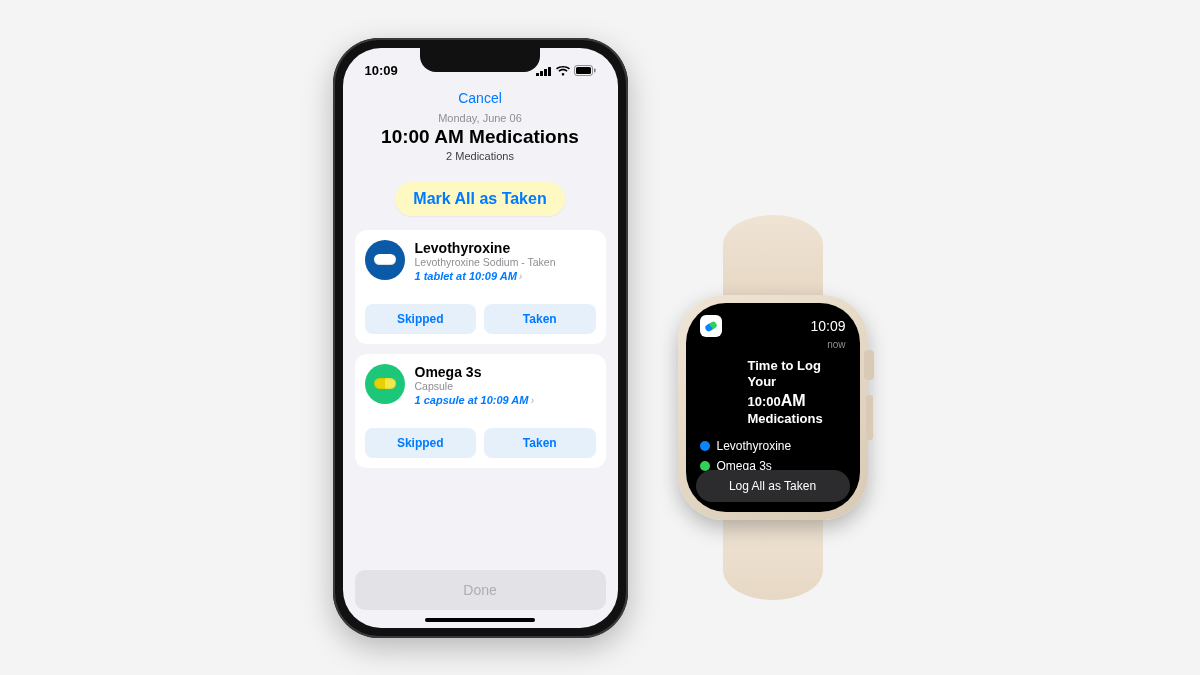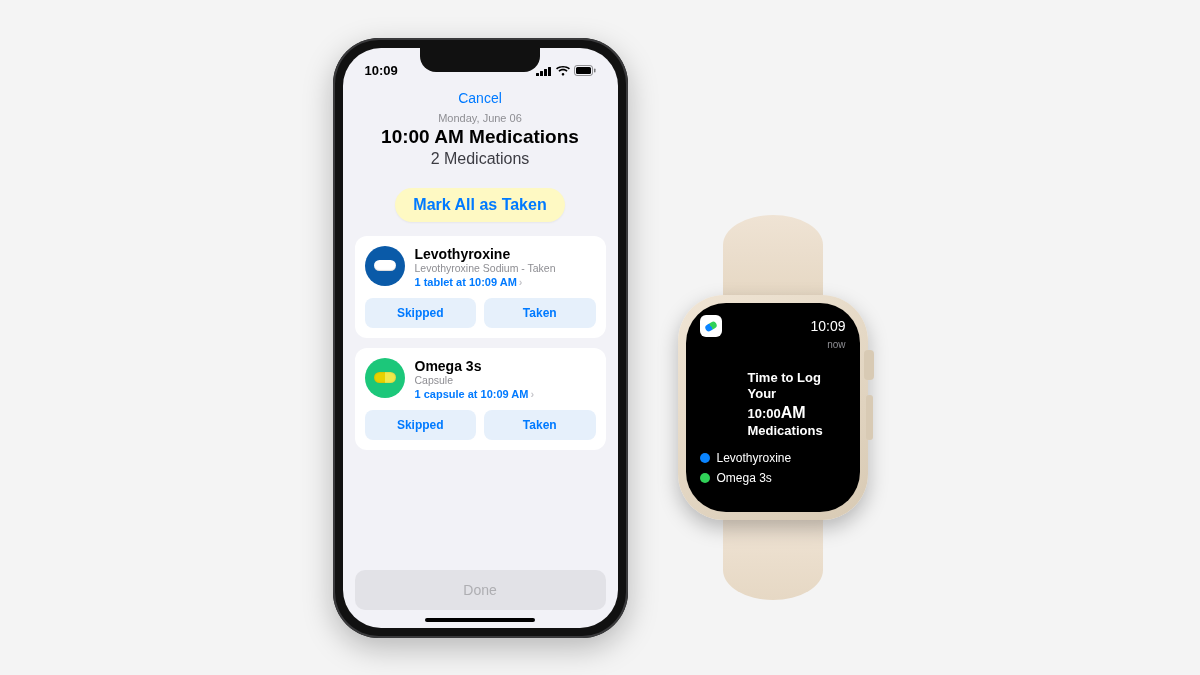--- a/index.html
+++ b/index.html
@@ -33,21 +33,21 @@
   }
   .status-right { display: flex; gap: 4px; align-items: center; }
   .signal-icon, .wifi-icon, .battery-icon { display: inline-flex; }
 
   .nav-bar { display: flex; justify-content: center; padding: 6px 16px 4px; }
   .cancel-link { color: #007aff; font-size: 14px; cursor: pointer; }
 
   .header-block { text-align: center; padding: 2px 16px 10px; }
   .date-line { color: #8e8e93; font-size: 11px; margin-bottom: 2px; }
   .title-line { font-size: 19px; font-weight: 700; color: #000; }
-  .subtitle-line { color: #3c3c43; font-size: 16px; margin-top: 2px; }
+  .subtitle-line { color: #3c3c43; font-size: 11px; margin-top: 2px; }
 
   .mark-all-btn {
     display: block; margin: 10px auto 14px; background: #fef9c3; color: #007aff;
     font-weight: 700; font-size: 16px; border: none; border-radius: 18px;
     padding: 8px 18px; cursor: pointer; box-shadow: 0 1px 2px rgba(0,0,0,0.05);
   }
 
   .cards { padding: 0 12px; display: flex; flex-direction: column; gap: 10px; }
   .med-card { background: #fff; border-radius: 12px; padding: 10px; }
   .med-top { display: flex; gap: 10px; align-items: flex-start; }
@@ -63,23 +63,23 @@
     box-shadow: inset 0 -1px 1px rgba(0,0,0,0.15);
   }
   .capsule-shape {
     width: 22px; height: 11px; border-radius: 6px;
     background: linear-gradient(90deg, #e6d200 0 50%, #f0e94a 50% 100%);
     box-shadow: inset 0 0 2px rgba(0,0,0,0.2);
   }
   .med-info { flex: 1; min-width: 0; }
   .med-name { font-size: 14px; font-weight: 700; }
   .med-sub  { font-size: 10.5px; color: #8e8e93; }
-  .dose-line { display: flex; align-items: center; gap: 2px; font-size: 11px; color: #007aff; font-weight: 600; margin-top: 2px; cursor: pointer; }
+  .dose-line { display: flex; align-items: center; gap: 2px; font-size: 11px; color: #007aff; font-weight: 600; margin-top: 2px; cursor: pointer; font-style: italic; }
   .chev { color: #c7c7cc; font-size: 11px; }
-  .action-row { display: flex; gap: 8px; margin-top: 10px; }
+  .action-row { display: flex; gap: 8px; margin-top: 22px; }
   .action-btn {
     flex: 1; background: #e6f0fb; color: #007aff; border: none;
     border-radius: 8px; padding: 8px 0; font-size: 12px; font-weight: 600; cursor: pointer;
   }
 
   .done-wrap { position: absolute; bottom: 18px; left: 12px; right: 12px; }
   .done-btn {
     width: 100%; background: #e2e2e7; color: #aeaeb2; border: none;
     border-radius: 10px; padding: 12px 0; font-size: 14px; font-weight: 500;
   }
@@ -110,21 +110,21 @@
     width: 100%; height: 100%; background: #000; border-radius: 40px;
     color: #fff; padding: 12px 14px; position: relative; overflow: hidden;
   }
   .w-status { display: flex; justify-content: space-between; align-items: center; margin-bottom: 6px; }
   .app-icon {
     width: 22px; height: 22px; background: #fff; border-radius: 6px;
     display: flex; align-items: center; justify-content: center;
   }
   .app-icon-inner { width: 12px; height: 7px; border-radius: 4px; background: linear-gradient(90deg, #0a84ff 0 50%, #30d158 50% 100%); transform: rotate(-30deg); }
   .w-time { font-size: 14px; font-weight: 500; }
-  .w-now { text-align: right; color: #8e8e93; font-size: 10px; margin-top: -4px; margin-bottom: 20px; }
+  .w-now { text-align: right; color: #8e8e93; font-size: 10px; margin-top: -4px; margin-bottom: 8px; }
   .w-title { font-size: 13px; font-weight: 600; line-height: 1.25; margin-bottom: 12px; margin-left: 48px; }
   .w-small { font-size: 16px; }
   .w-list { display: flex; flex-direction: column; gap: 6px; font-size: 12px; }
   .w-item { display: flex; align-items: center; gap: 7px; }
   .dot { width: 10px; height: 10px; border-radius: 50%; }
   .dot.blue  { background: #0a84ff; }
   .dot.green { background: #30d158; }
   .w-action {
     position: absolute; left: 10px; right: 10px; bottom: 10px;
     background: #2c2c2e; color: #fff; border: none; border-radius: 18px;
@@ -247,16 +247,17 @@
       <div class="w-list">
         <div class="w-item">
           <span class="dot blue"></span>
           <span>Levothyroxine</span>
         </div>
         <div class="w-item">
           <span class="dot green"></span>
           <span>Omega 3s</span>
         </div>
       </div>
+      <button class="w-action">Log All as Taken</button>
     </div>
   </div>
   <div class="band bottom"></div>
 </div>
 
 </body></html>

